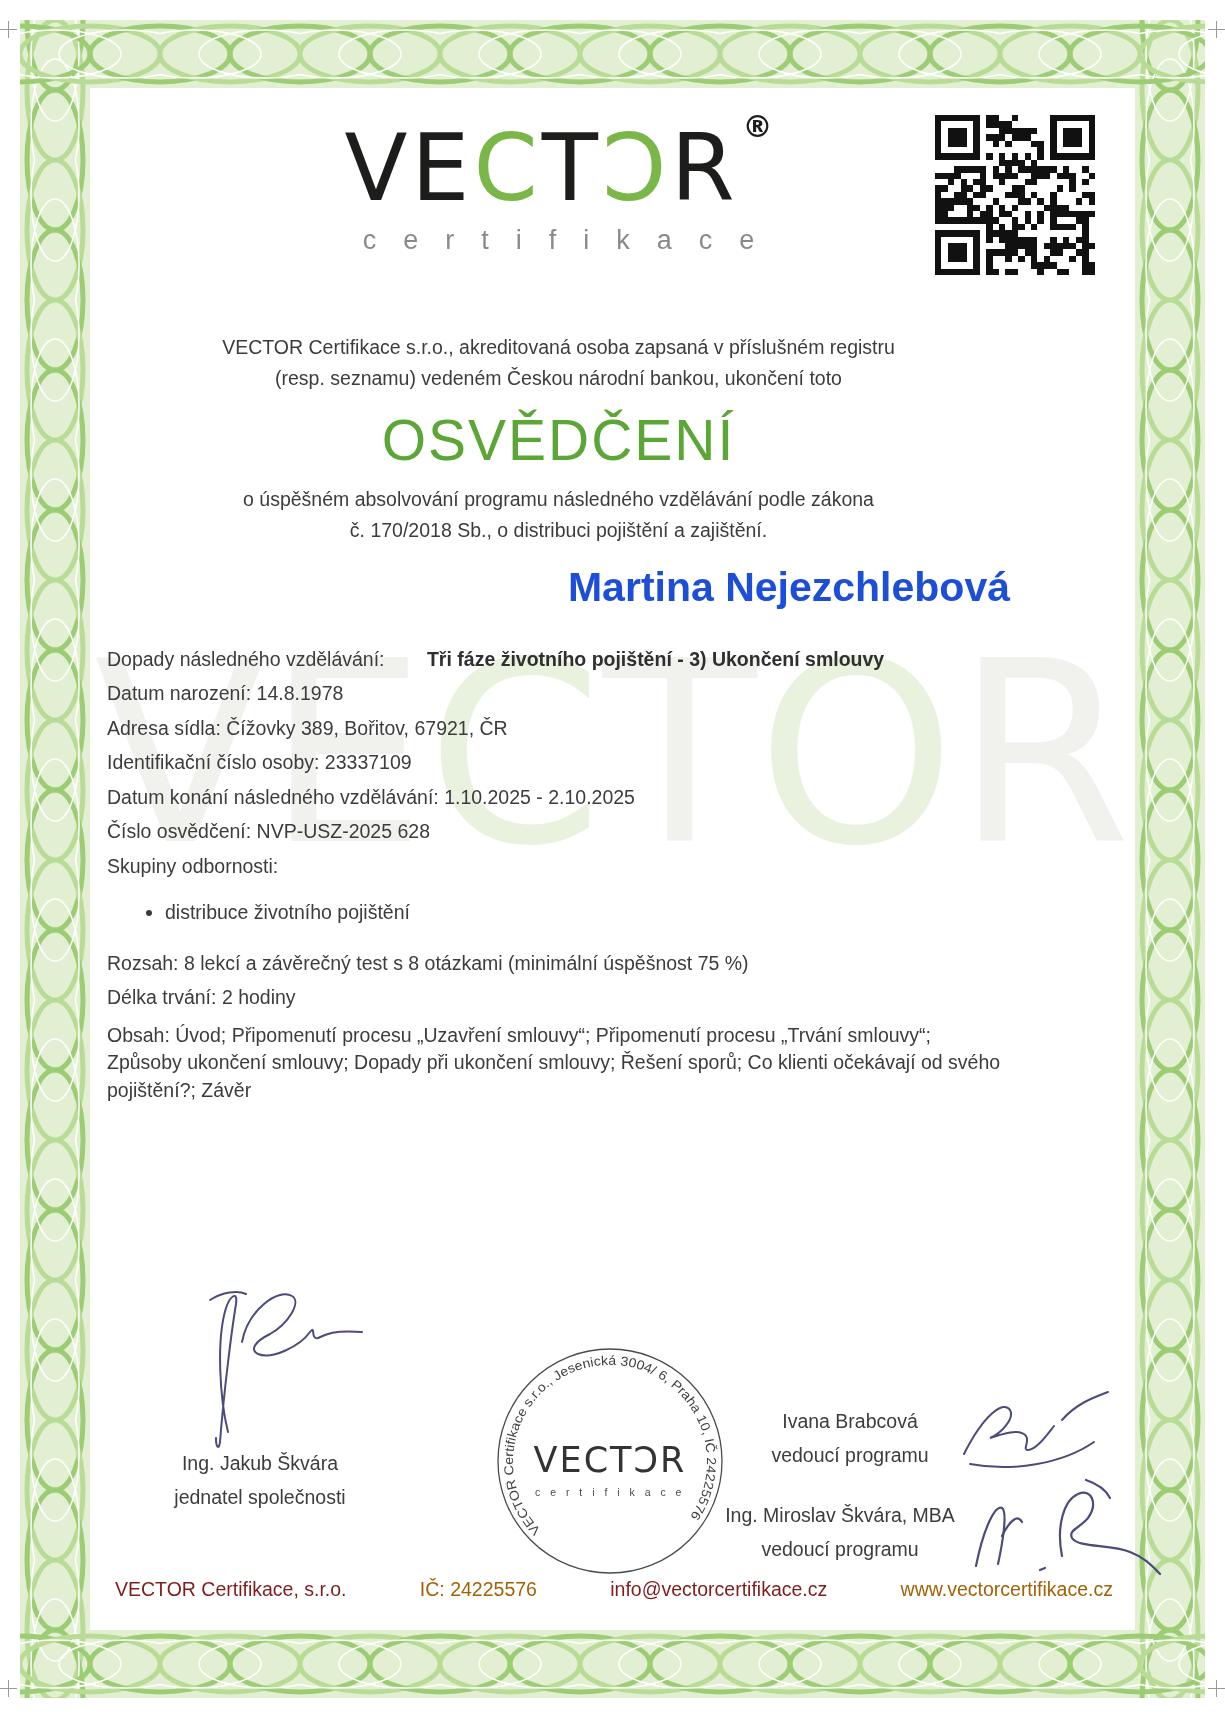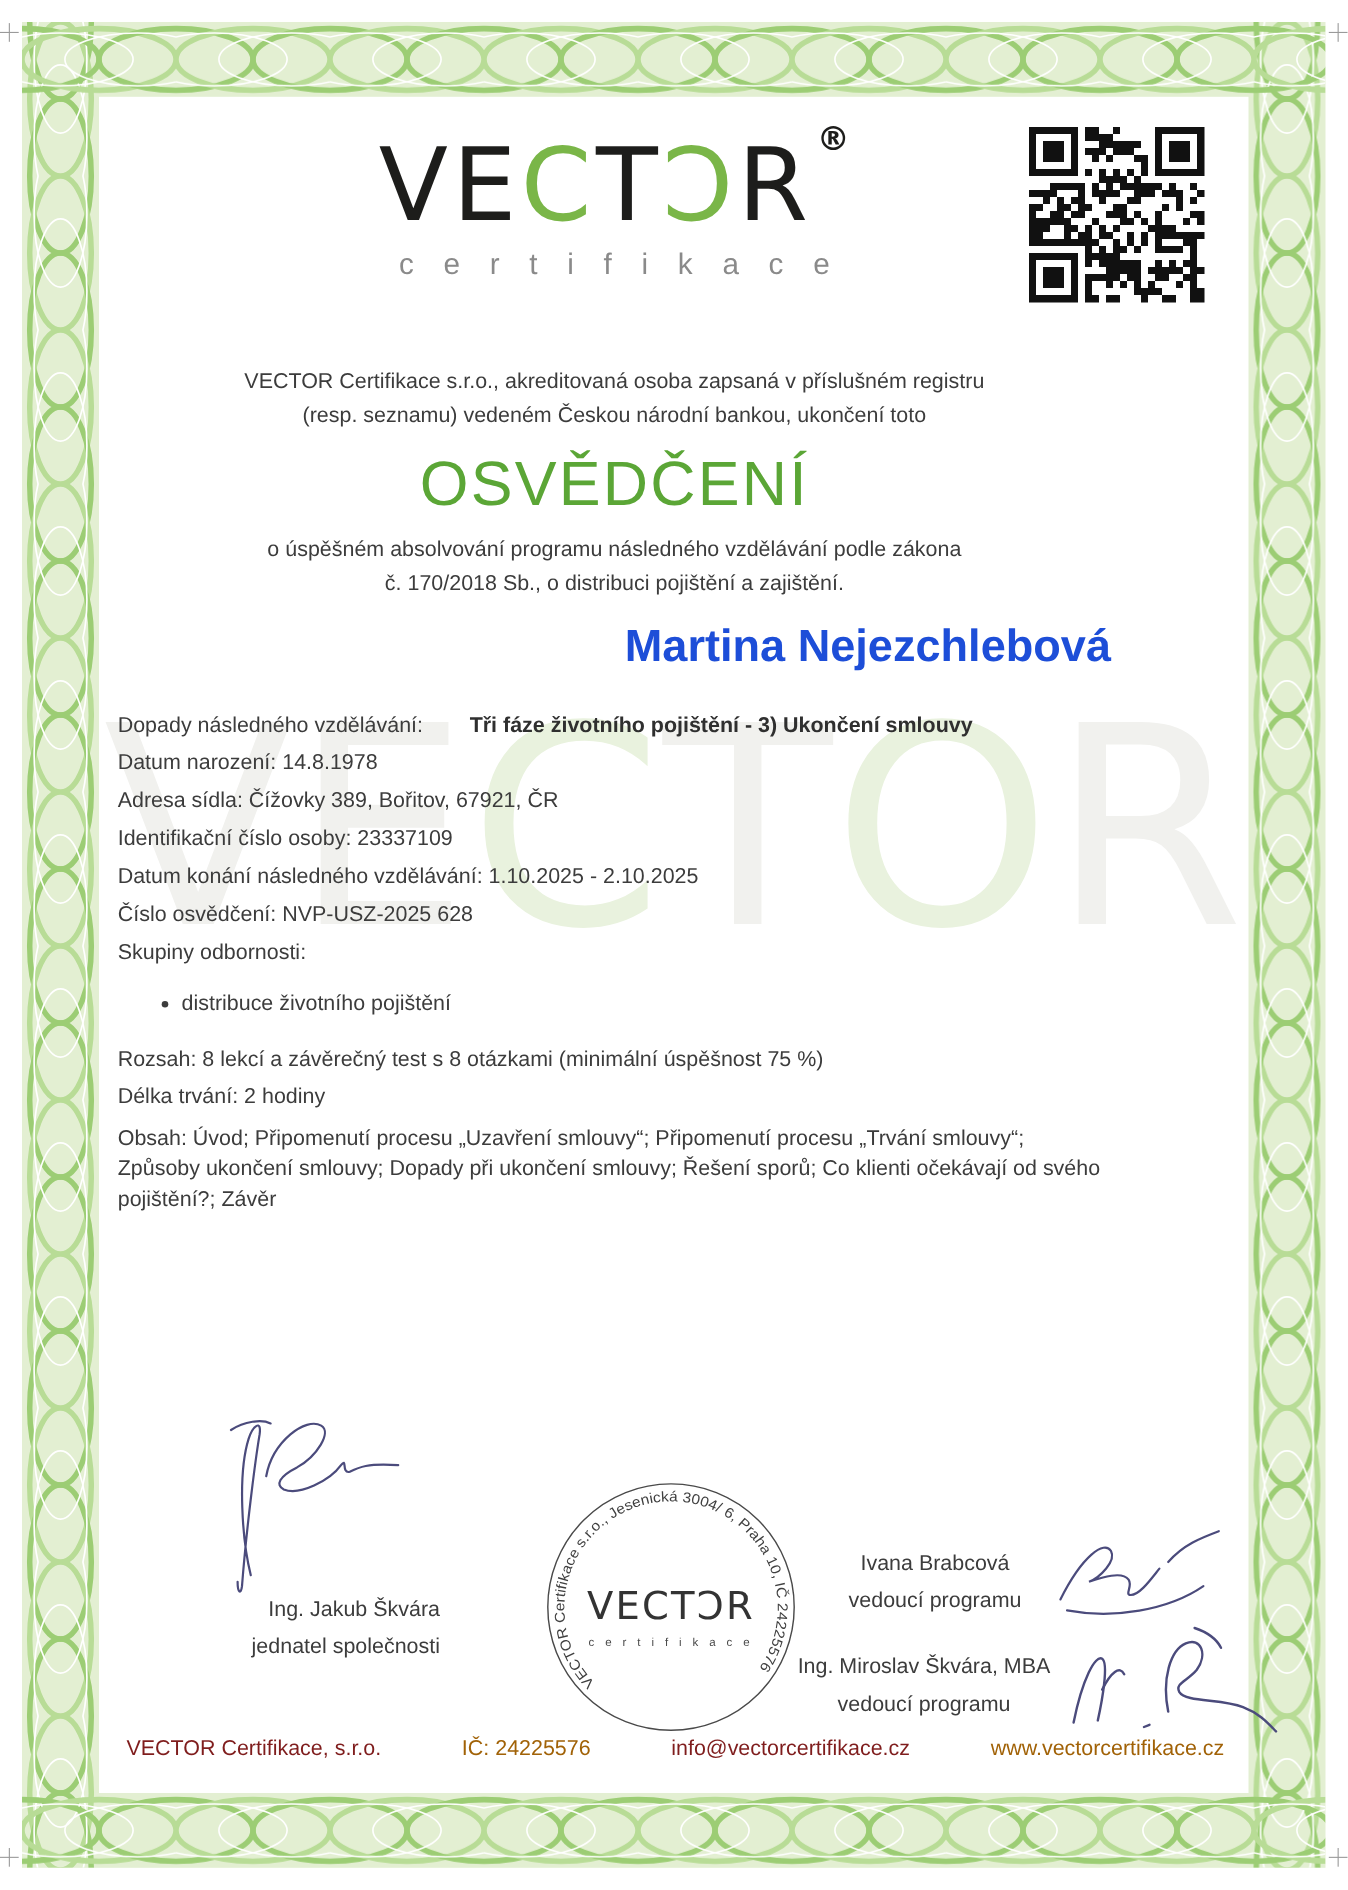--- a/index.html
+++ b/index.html
@@ -40,21 +40,21 @@
   .details{margin-top:38px;font-size:19.5px;}
   .details p{margin:0 0 14.5px;line-height:20px;}
   .details .bold{font-weight:700;color:#2f2f2f;margin-left:37px;}
   .details ul{margin:26px 0 0;padding:0 0 0 58px;list-style:disc;}
   .details li{margin:0;line-height:20px;}
   .gap-top{margin-top:31px !important;}
   .obsah{line-height:27.5px !important;max-width:945px;}
   
   .sig-left{position:absolute;z-index:2;left:30px;top:1192px;width:280px;text-align:center;font-size:19.5px;}
   .sig-left svg{display:block;margin:0 auto;}
-  .sig-left p{margin:0 0 12px;line-height:22px;text-align:right;}
+  .sig-left p{margin:0 0 12px;line-height:22px;}
   .seal{position:absolute;z-index:2;left:405px;top:1258px;width:230px;height:230px;}
   .sig-r1{position:absolute;z-index:2;left:600px;top:1310px;width:320px;text-align:center;font-size:19.5px;}
   .sig-r2{position:absolute;z-index:2;left:580px;top:1404px;width:340px;text-align:center;font-size:19.5px;}
   .sig-r1 p,.sig-r2 p{margin:12px 0 12px;line-height:22px;}
   .sign-brab{position:absolute;z-index:3;left:852px;top:1296px;}
   .sign-skvara{position:absolute;z-index:3;left:868px;top:1386px;}
   
   .footer{position:absolute;z-index:2;left:25px;right:22px;top:1490px;display:flex;justify-content:space-between;font-size:19.5px;}
   .f-green{color:#7f1d1d;}
   .f-dark{color:#a16207;}

